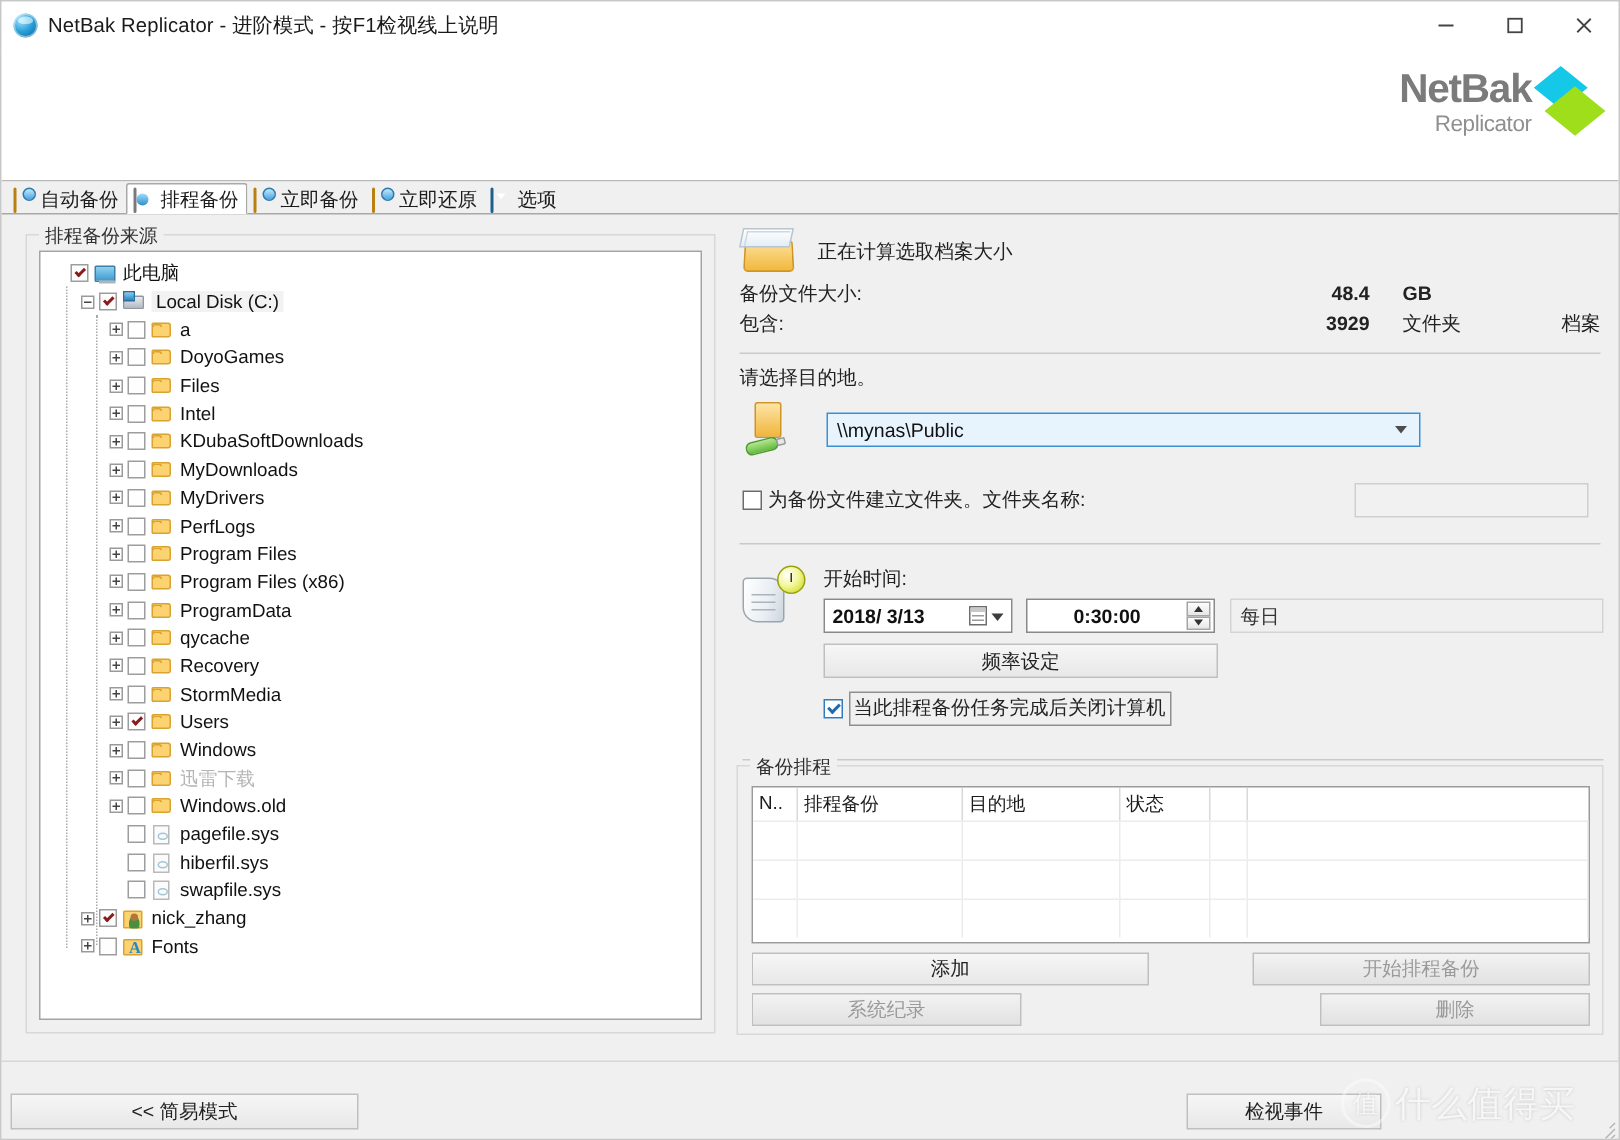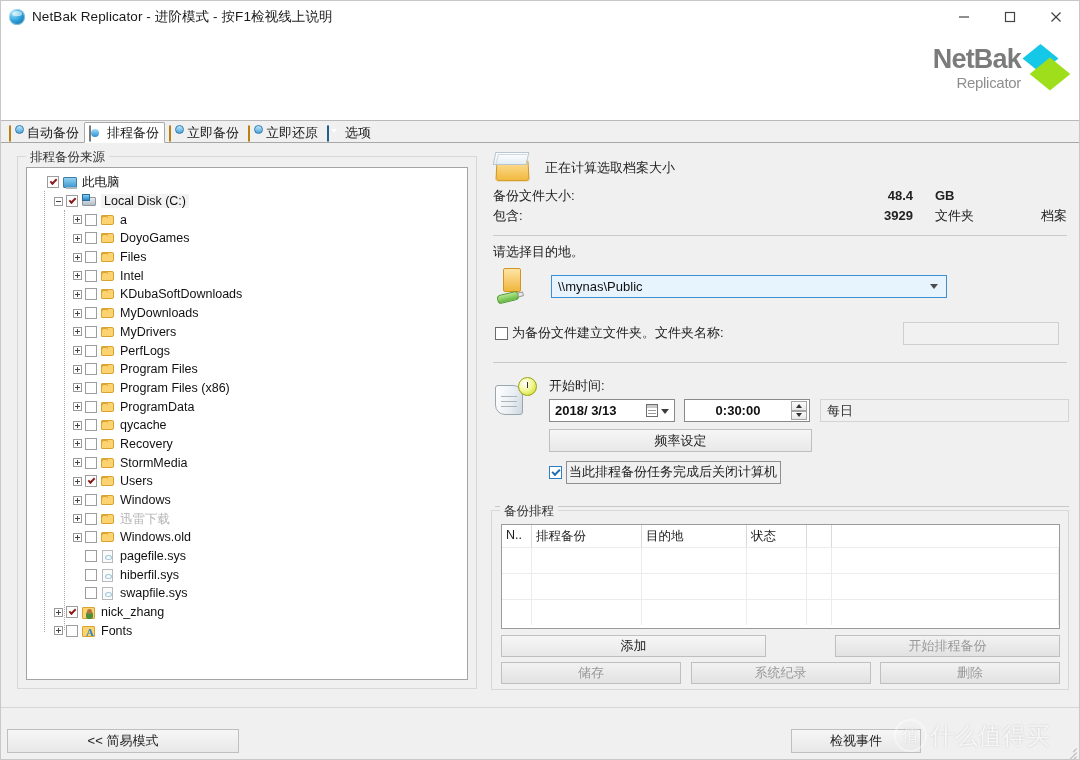--- a/index.html
+++ b/index.html
@@ -1342,21 +1342,20 @@
             <div class="td" style="flex:1"></div>
         </div>
       </div>
     </div>
 
     <div class="btnrow1">
       <div class="btn btn-add">添加</div>
       <div class="btn btn-start dis">开始排程备份</div>
     </div>
     <div class="btnrow2">
-      <div class="btn btn-third dis">储存</div>
       <div class="btn btn-third dis">系统纪录</div>
       <div class="btn btn-third dis">删除</div>
     </div>
   </div>
 
   <div class="bottombar">
     <div class="btn btn-simple">&lt;&lt; 简易模式</div>
     <div class="btn btn-event">检视事件</div>
     <div class="resize-grip">
       <i style="right:0;bottom:1px;width:13px;transform:rotate(-45deg);"></i>

